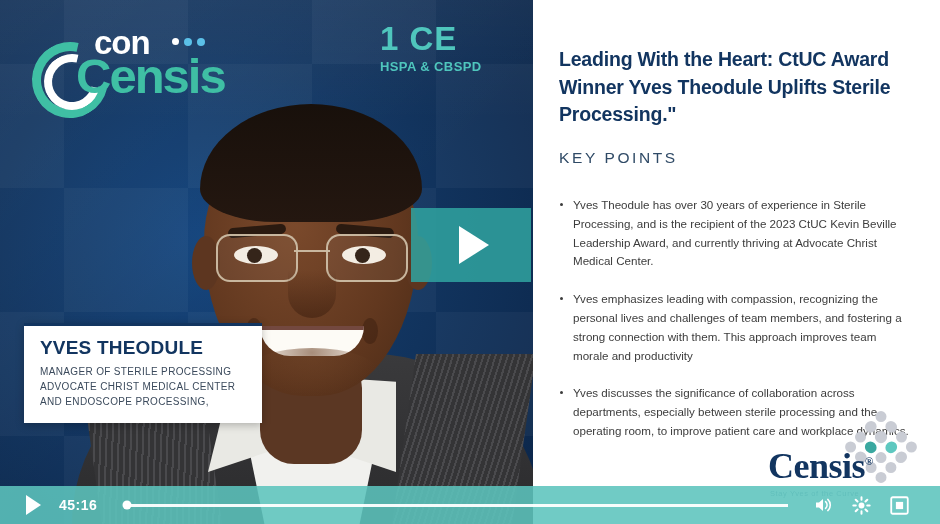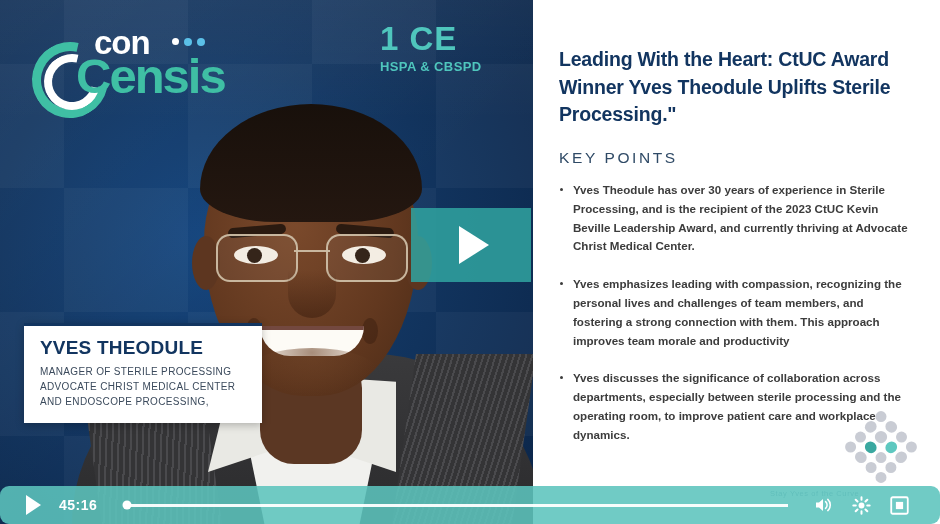--- a/index.html
+++ b/index.html
@@ -178,21 +178,21 @@
     overflow:hidden;
   }
   .panel-title{
     font-size:19.5px;font-weight:700;color:#123560;
     line-height:1.42;letter-spacing:-.2px;
   }
   .panel-kp{
     margin-top:20px;
     font-size:15.5px;color:#2f4a66;letter-spacing:2.6px;font-weight:400;
   }
-  .bullets{margin:14px 0 0 0;padding:0;list-style:none;font-weight:bold;}
+  .bullets{margin:29px 0 0 0;padding:0;list-style:none;}
   .bullets li{
     position:relative;
     padding-left:14px;
     margin-bottom:19px;
     font-size:11.6px;line-height:1.62;color:#3c3c3c;
   }
   .bullets li:before{
     content:"";position:absolute;left:1px;top:7px;
     width:3px;height:3px;border-radius:50%;background:#3c3c3c;
   }
@@ -221,21 +221,20 @@
     font-size:7.5px;color:#7e97ab;letter-spacing:.6px;
   }
 
   
   .controls{
     position:absolute;left:0;bottom:0;width:940px;height:38px;
     background:rgba(92,196,189,.88);
     display:flex;align-items:center;
     padding:0 12px;box-sizing:border-box;
     gap:12px;
-    border-radius:9px;
   }
   .ctl-play{
     width:0;height:0;
     border-left:15px solid #ffffff;
     border-top:10px solid transparent;
     border-bottom:10px solid transparent;
     margin-left:14px;margin-right:6px;cursor:pointer;
   }
   .ctl-time{
     font-size:14px;font-weight:700;color:#ffffff;letter-spacing:.5px;
@@ -343,20 +342,21 @@
           <span></span>
         <span></span>
           <span class="t2"></span>
           <span></span>
           <span></span>
         <span></span>
           <span></span>
           <span></span>
           <span></span>
       </div>
+      <div class="cm-word"><span>Censis</span><span class="cm-tm">®</span></div>
       <div class="cm-tag">Stay Yves of the Curve</div>
     </div>
   </div>
 
   <div class="controls">
     <div class="ctl-play"></div>
     <div class="ctl-time">45:16</div>
     <div class="ctl-progress">
       <div class="ctl-knob"></div>
     </div>

